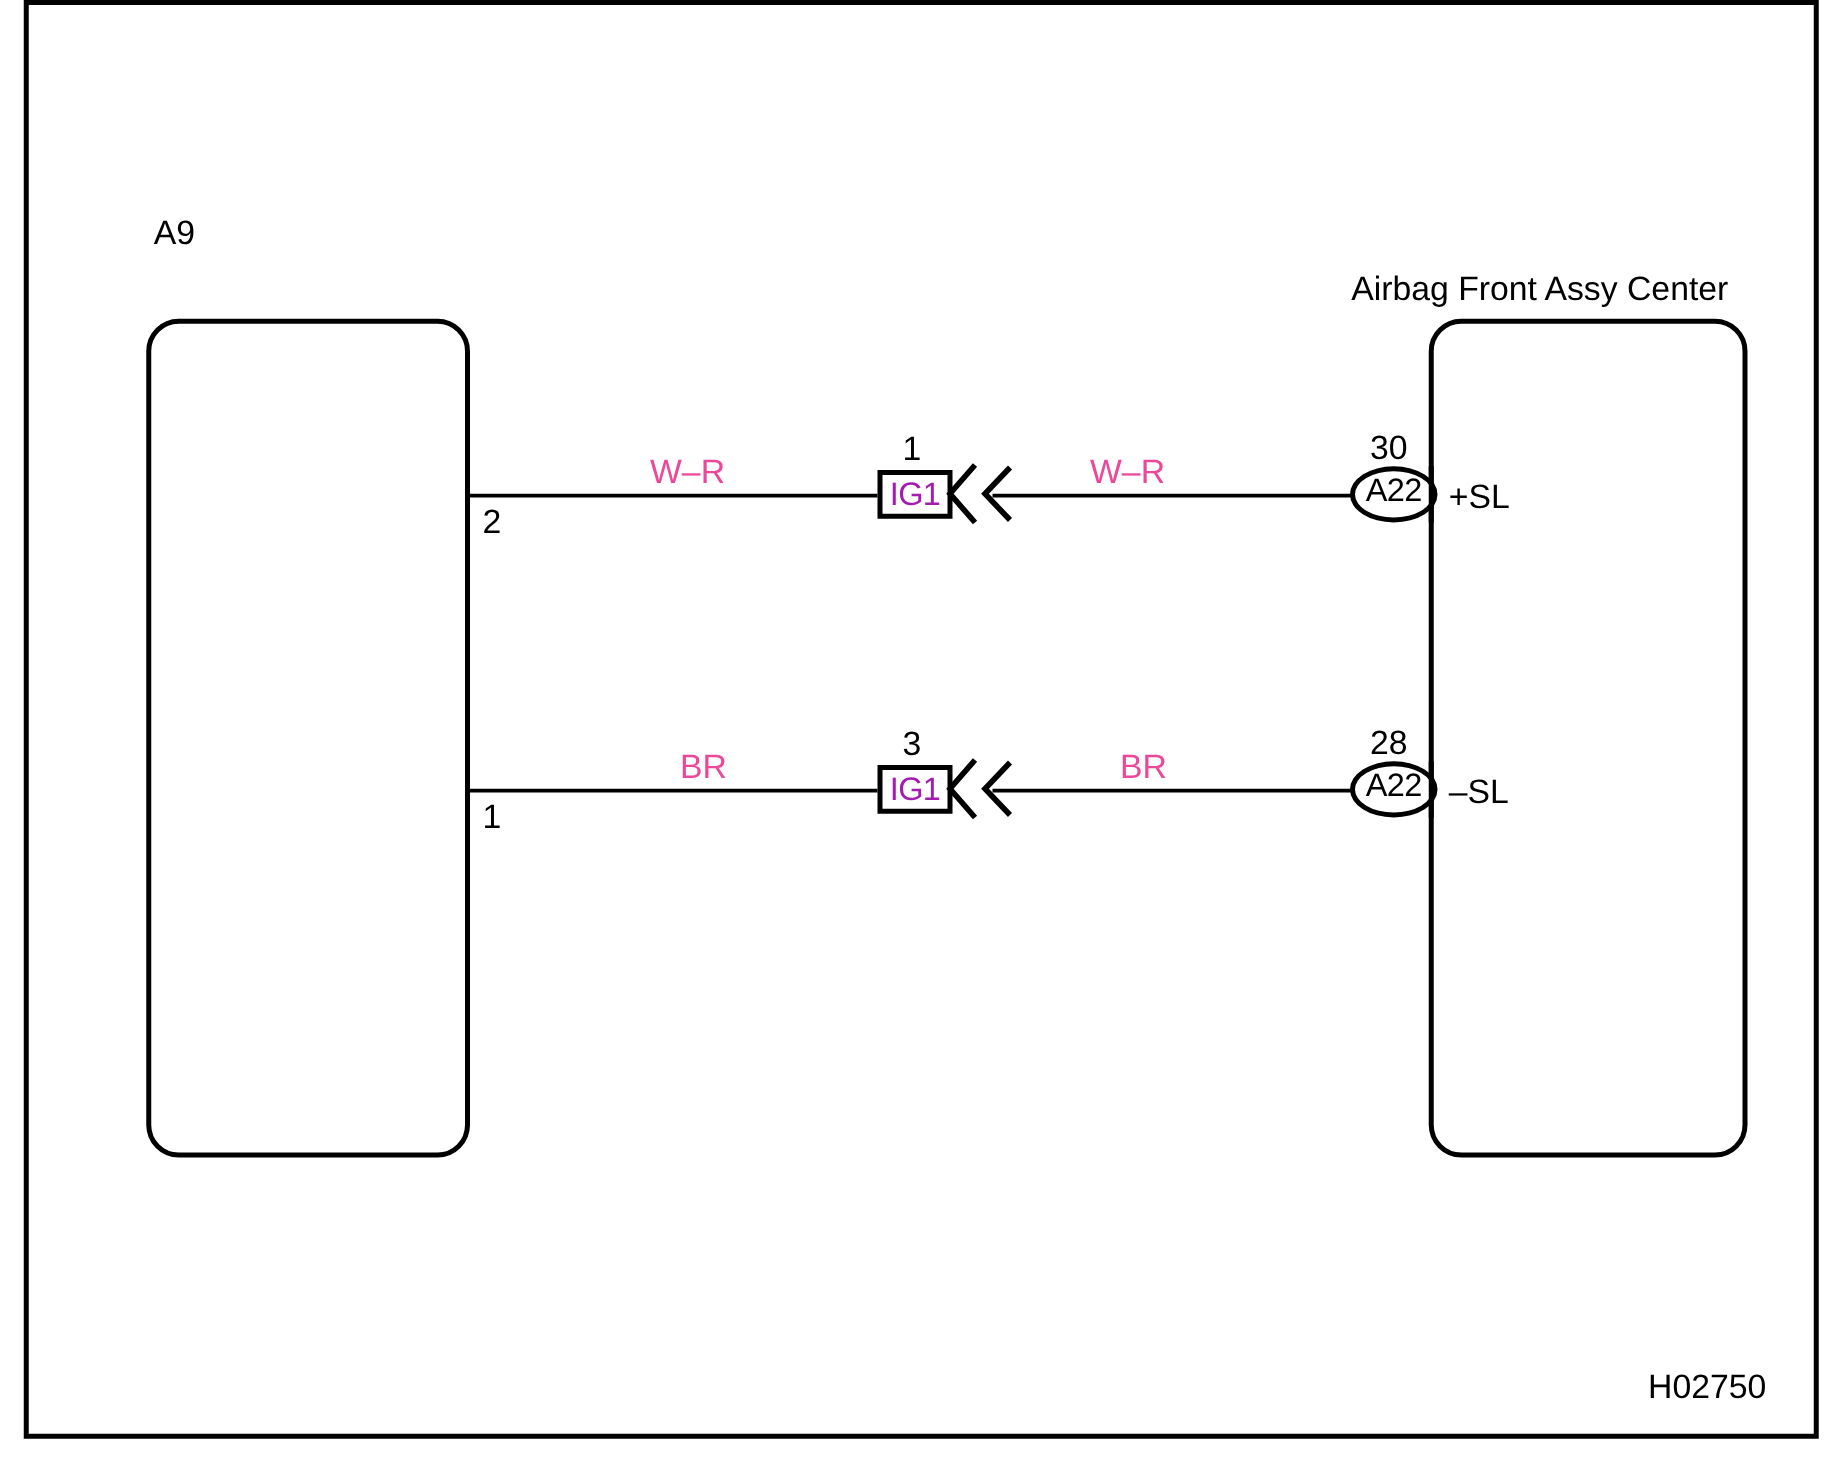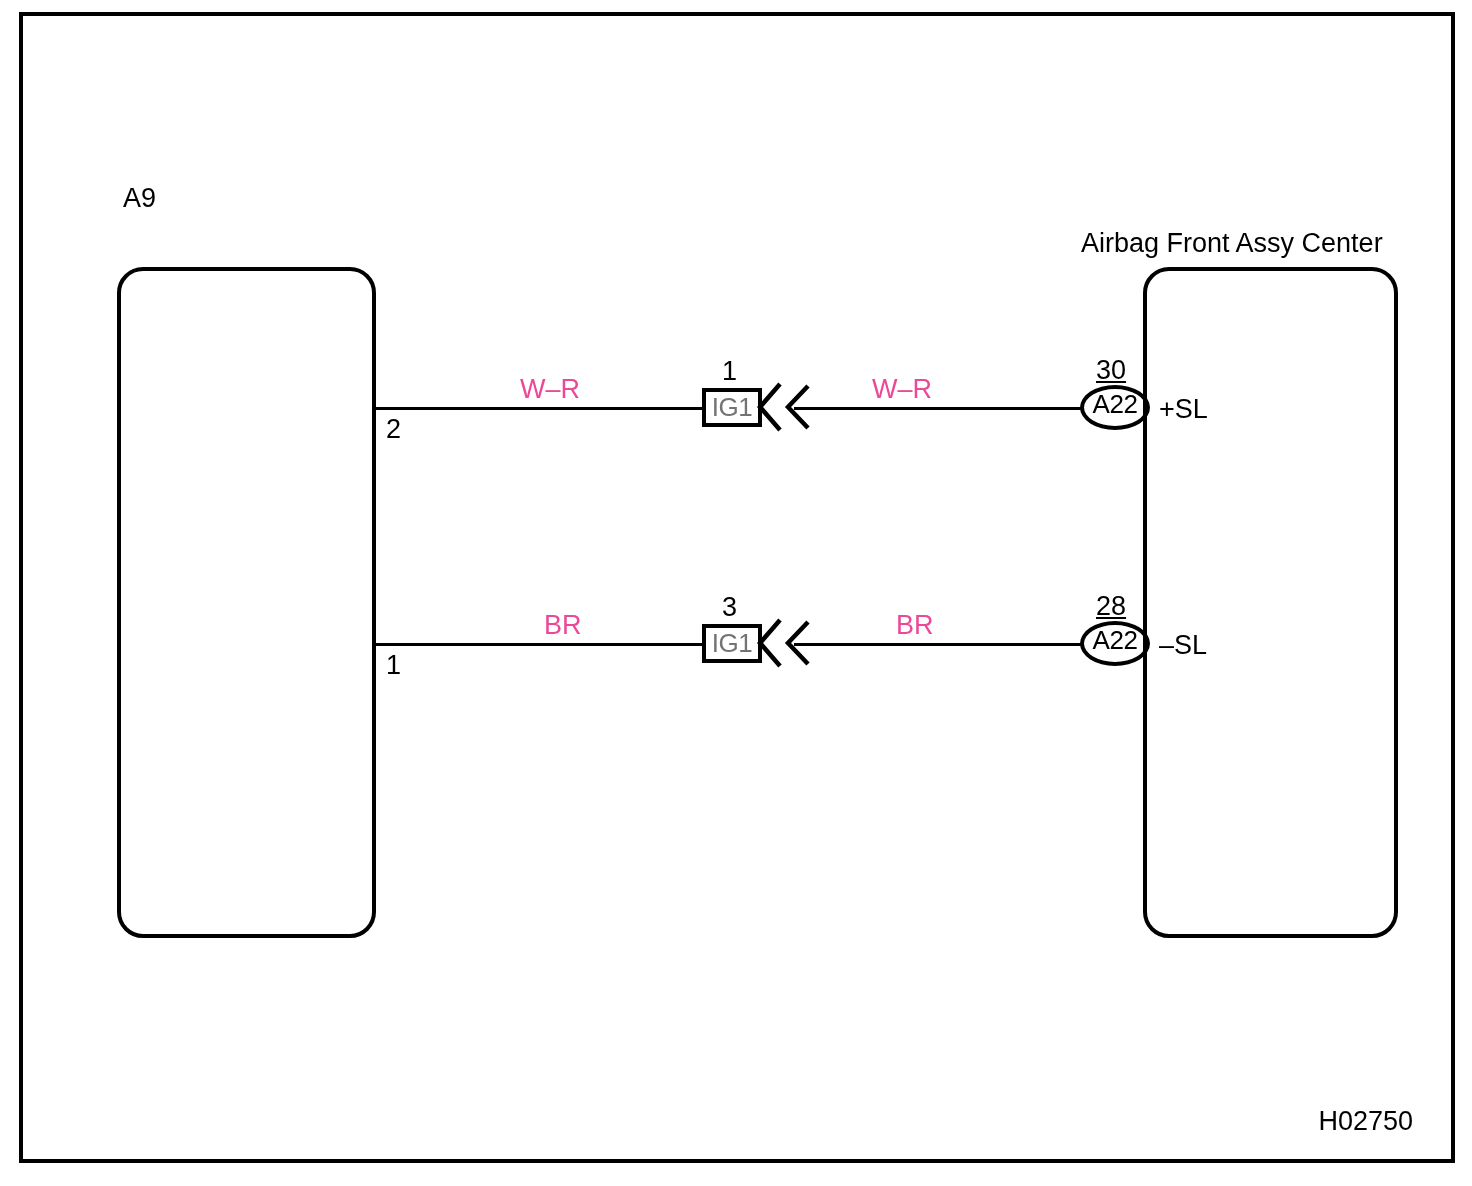--- a/index.html
+++ b/index.html
@@ -14,21 +14,21 @@
     position: relative;
     width: 1472px;
     height: 1186px;
     background: #ffffff;
     overflow: hidden;
   }
   
   #frame {
     position: absolute;
     left: 19px;
-    top: 12px;
+    top: 0;
     width: 1436px;
     height: 1151px;
     border: 4px solid #000;
     box-sizing: border-box;
     background: #fff;
   }
   
   .comp-box {
     position: absolute;
     border: 4px solid #000;
@@ -70,21 +70,21 @@
     color: #000;
     white-space: nowrap;
   }
   
   .jb {
     position: absolute;
     border: 4px solid #000;
     box-sizing: border-box;
     background: #fff;
     font-size: 26px;
-    color: #737373;
+    color: #a21caf;
     display: flex;
     justify-content: center;
     letter-spacing: -0.5px;
   }
   .jb-num {
     position: absolute;
     font-size: 27px;
     color: #000;
   }
   .chev {
@@ -100,21 +100,20 @@
     font-size: 26px;
     color: #000;
     display: flex;
     justify-content: center;
     letter-spacing: -0.5px;
   }
   .oval-num {
     position: absolute;
     font-size: 27px;
     color: #000;
-    text-decoration: underline;
   }
   .terminal-name {
     position: absolute;
     font-size: 27px;
     color: #000;
     white-space: nowrap;
   }
   
   .edge-overlay {
     position: absolute;

